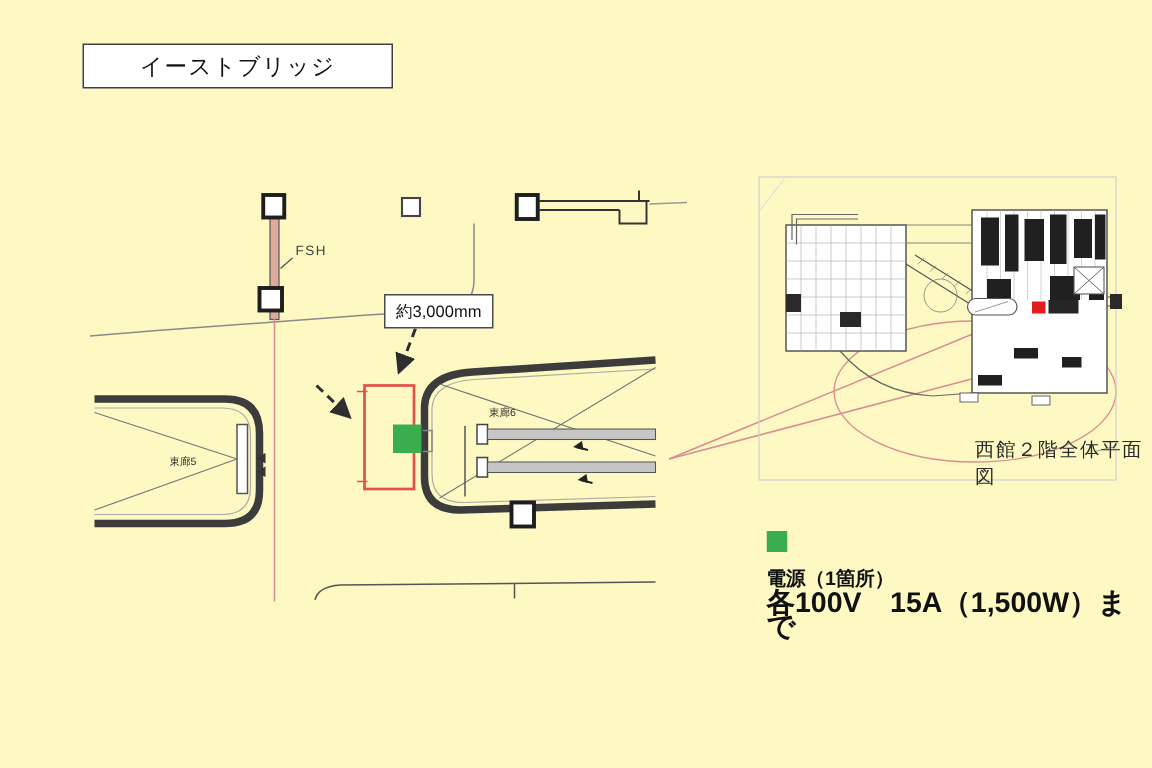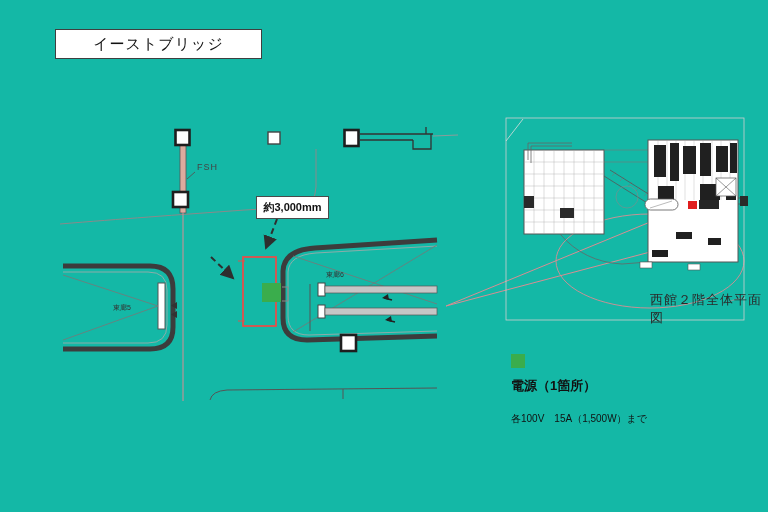--- a/index.html
+++ b/index.html
@@ -1,34 +1,34 @@
 <!DOCTYPE html>
 <html><head>
 <meta charset="utf-8">
 <style>
   html,body{margin:0;padding:0;background:#fff;}
-  .canvas{position:relative;width:768px;height:512px;background:#14b8a6;overflow:hidden;
+  .canvas{position:relative;width:768px;height:512px;background:#fef9c3;overflow:hidden;
           font-family:"Liberation Sans","DejaVu Sans",sans-serif;color:#1c1c1c;}
   svg.plan{position:absolute;left:0;top:0;}
   .title-box{position:absolute;left:55px;top:29px;width:205px;height:28px;
              border:1.5px solid #3f3f3f;background:#fff;display:flex;align-items:center;justify-content:center;
              font-size:15px;font-weight:500;letter-spacing:1px;color:#111;}
   .dim{position:absolute;background:#fff;border:1.4px solid #4a4a4a;display:flex;align-items:center;justify-content:center;
-       font-size:11px;font-weight:700;color:#111;}
+       font-size:11px;font-weight:400;color:#111;}
   .dim-3000{left:256px;top:196px;width:71px;height:21px;}
   .dim-4000{left:153px;top:234px;width:71px;height:21px;}
   .fsh{position:absolute;left:197px;top:162px;font-size:9px;color:#444;letter-spacing:1px;}
   .wlabel{position:absolute;font-size:7px;color:#333;}
   .w5{left:113px;top:303px;}
   .w6{left:326px;top:270px;}
   .caption{position:absolute;left:606px;top:291px;font-size:13px;font-weight:500;color:#2a2a2a;letter-spacing:1px;margin-left:44px;}
   .legend{position:absolute;left:511px;top:352px;display:flex;gap:10px;align-items:flex-start;flex-direction:column;}
   .legend .swatch{margin-top:2px;display:block;}
   .lg1{font-size:13px;font-weight:700;color:#111;line-height:16px;}
-  .lg2{font-size:10px;font-weight:400;color:#111;line-height:16px;margin-top:17px;}
+  .lg2{font-size:19px;font-weight:700;color:#111;line-height:16px;margin-top:1px;}
 </style>
 </head>
 <body>
 
 <div class="canvas">
 
   <svg class="plan" width="768" height="512" viewBox="0 0 768 512">
     <defs>
       <marker id="ah" markerWidth="8" markerHeight="8" refX="6" refY="3.5" orient="auto">
         <path d="M0,0 L7,3.5 L0,7 Z" fill="#2e2e2e"></path>

